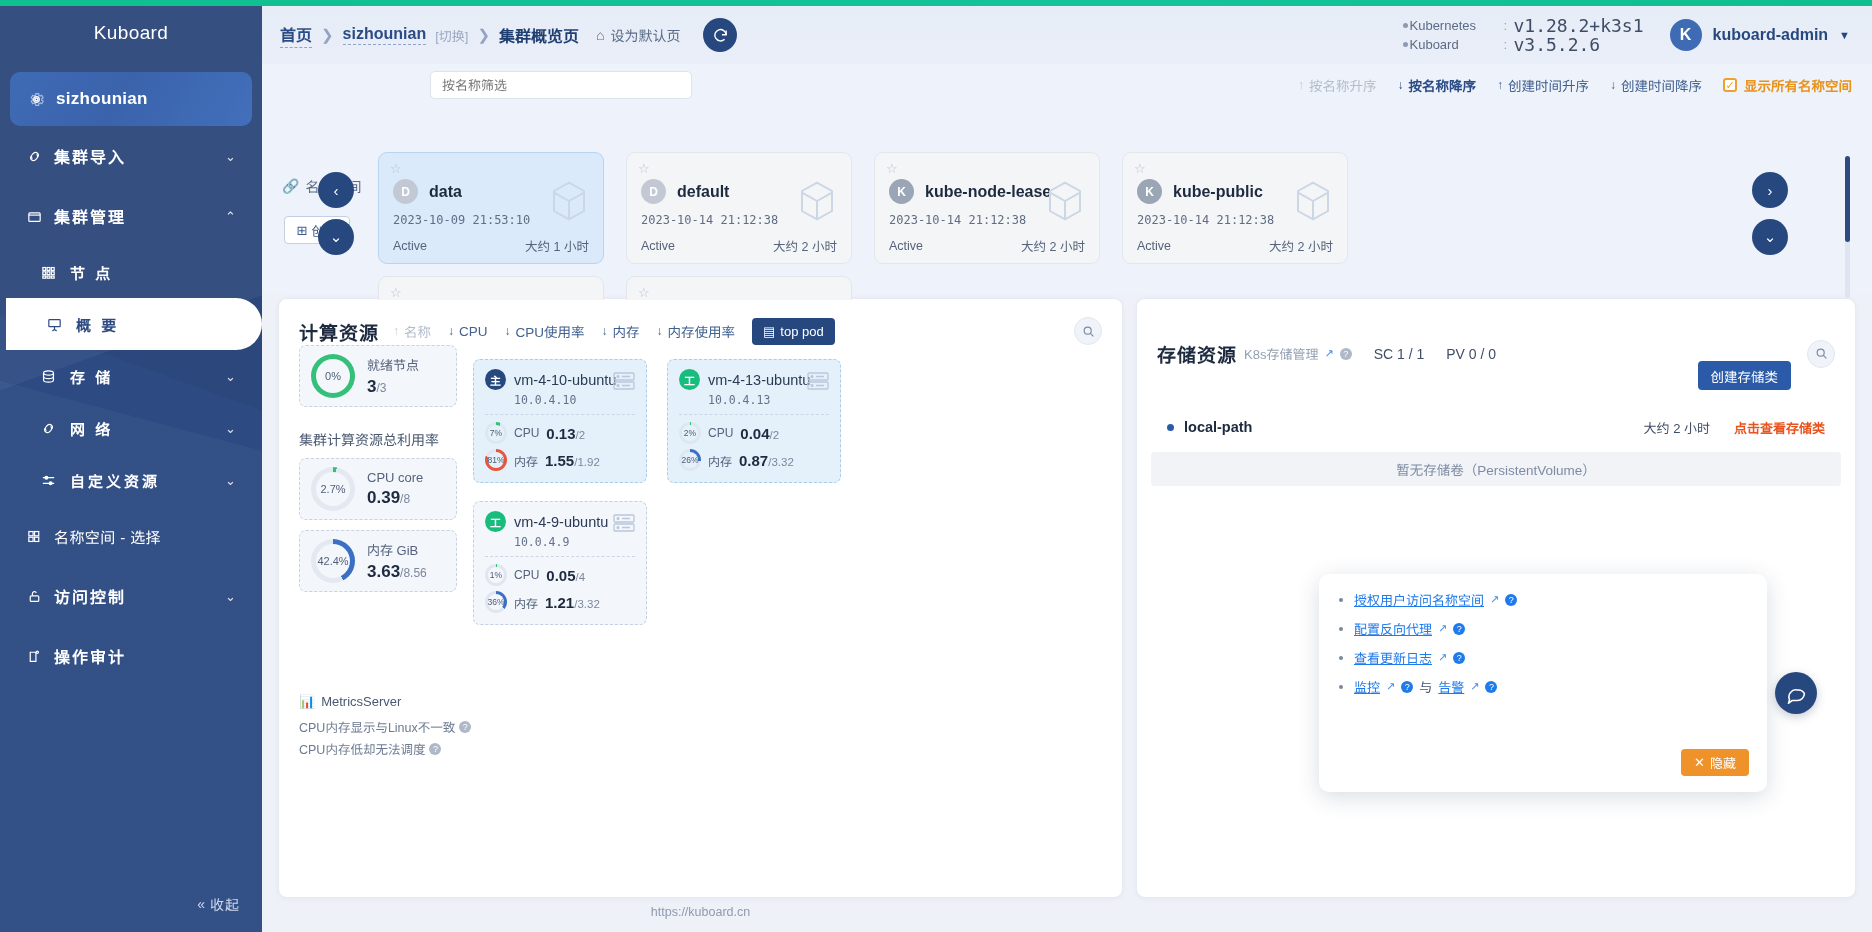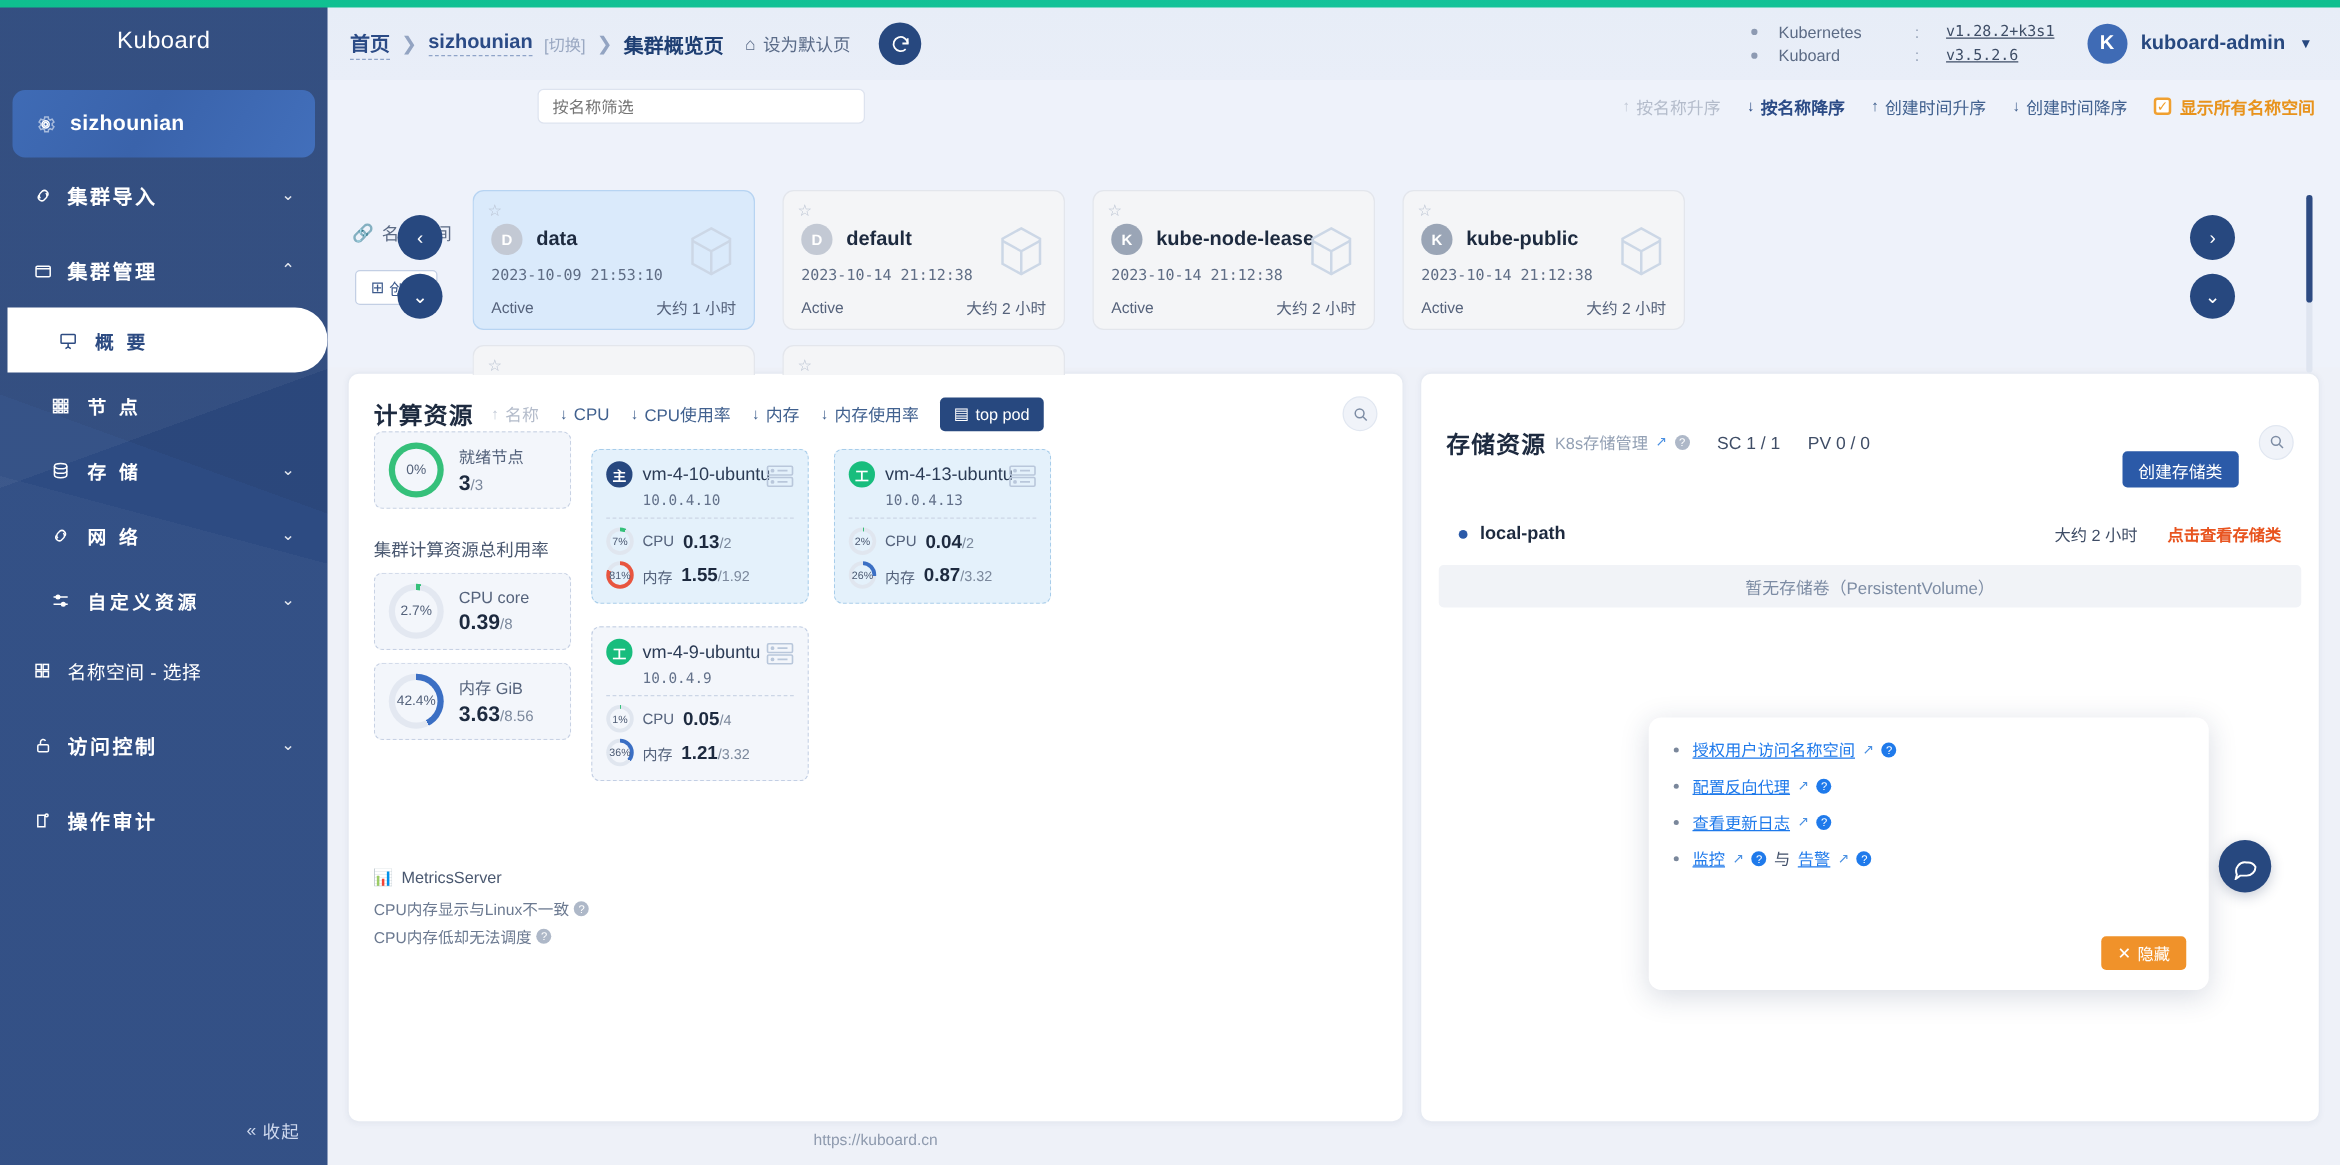--- a/index.html
+++ b/index.html
@@ -88,25 +88,25 @@
   .crumb-sep { color:#93a4c2; font-size:15px; }
   .crumb-switch { color:#9aa8c2; font-size:13px; cursor:pointer; }
   .crumb-current { color:#1f3f73; font-weight:bold; }
   .crumb-default { display:flex; align-items:center; gap:6px; color:#5a6b88; font-size:14px; cursor:pointer; margin-left:8px;}
   .refresh-btn {
     width:34px; height:34px; border-radius:50%; background:#27487f; color:#fff;
     display:flex; align-items:center; justify-content:center; margin-left:14px; cursor:pointer;
   }
   .hdr-right { margin-left:auto; display:flex; align-items:center; padding-right:22px; gap:26px; }
   .ver-block { font-size:13px; color:#5c6b85; line-height:19px; }
-  .ver-row { display:flex; align-items:center; gap:17px; }
+  .ver-row { display:flex; align-items:center; gap:2px; }
   .ver-row .dot { width:5px; height:5px; border-radius:50%; background:#8d9ab2; }
   .ver-row .k { width:92px; }
   .ver-row .c { width:8px; color:#9aa6bb; }
-  .ver-row .v { font-family:"DejaVu Sans Mono","Liberation Mono",monospace; color:#3e4d66; font-size:12px;text-decoration:underline; }
+  .ver-row .v { font-family:"DejaVu Sans Mono","Liberation Mono",monospace; color:#3e4d66; font-size:18px; }
   .user-box { display:flex; align-items:center; gap:11px; cursor:pointer; }
   .avatar {
     width:32px;height:32px;border-radius:50%;background:#3f6bb5;color:#fff;
     display:flex;align-items:center;justify-content:center;font-size:16px;font-weight:bold;
   }
   .user-name { color:#27487f; font-size:16px; font-weight:bold; }
   .user-caret { color:#27487f; font-size:11px; }
 
   
   .ns-band {
@@ -326,45 +326,45 @@
       <span class="ico">
         <svg class="si" viewBox="0 0 24 24">
             <rect x="4" y="7" width="16" height="12" rx="1.5"></rect>
             <path d="M4 10h16"></path>
           </svg>
       </span>
       <span class="lbl">集群管理</span>
       <span class="chev">⌃</span>
     </div>
 
-    <div class="nav-sub selected">
-      <span class="ico">
-        <svg class="si" viewBox="0 0 24 24">
-            <rect x="4" y="5" width="16" height="10" rx="1"></rect>
-            <path d="M12 15v4M9 21l3-2 3 2"></path>
-          </svg>
-      </span>
-      <span class="lbl">概 要</span>
-    </div>
-
     <div class="nav-sub">
       <span class="ico">
         <svg class="si" viewBox="0 0 24 24" fill="currentColor" stroke="none">
             <rect x="4" y="5" width="4" height="4"></rect>
             <rect x="10" y="5" width="4" height="4"></rect>
             <rect x="16" y="5" width="4" height="4"></rect>
             <rect x="4" y="11" width="4" height="4"></rect>
             <rect x="10" y="11" width="4" height="4"></rect>
             <rect x="16" y="11" width="4" height="4"></rect>
             <rect x="4" y="17" width="4" height="3"></rect>
             <rect x="10" y="17" width="4" height="3"></rect>
             <rect x="16" y="17" width="4" height="3"></rect>
           </svg>
       </span>
       <span class="lbl">节 点</span>
+    </div>
+
+    <div class="nav-sub selected">
+      <span class="ico">
+        <svg class="si" viewBox="0 0 24 24">
+            <rect x="4" y="5" width="16" height="10" rx="1"></rect>
+            <path d="M12 15v4M9 21l3-2 3 2"></path>
+          </svg>
+      </span>
+      <span class="lbl">概 要</span>
     </div>
 
     <div class="nav-sub">
       <span class="ico">
         <svg class="si" viewBox="0 0 24 24">
             <ellipse cx="12" cy="7" rx="7" ry="3"></ellipse>
             <path d="M5 7v10c0 1.7 3.1 3 7 3s7-1.3 7-3V7"></path>
             <path d="M5 12c0 1.7 3.1 3 7 3s7-1.3 7-3"></path>
           </svg>
       </span>

